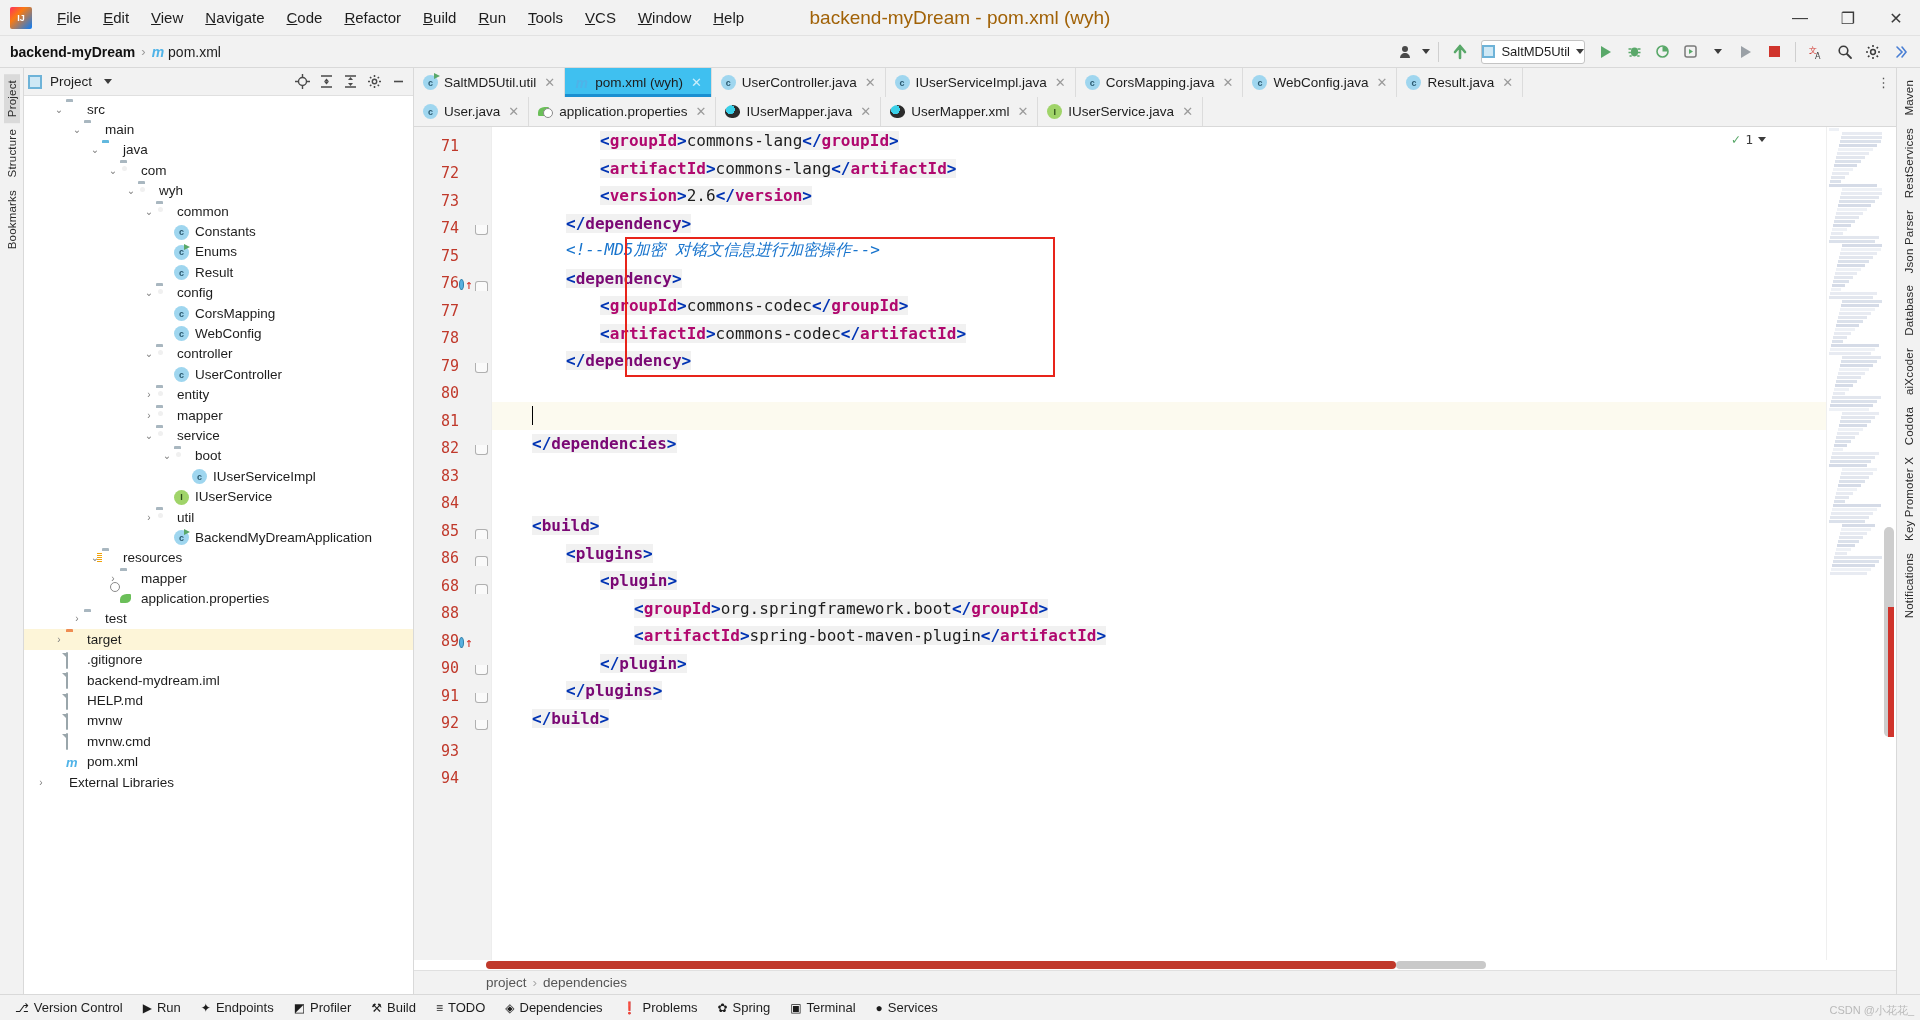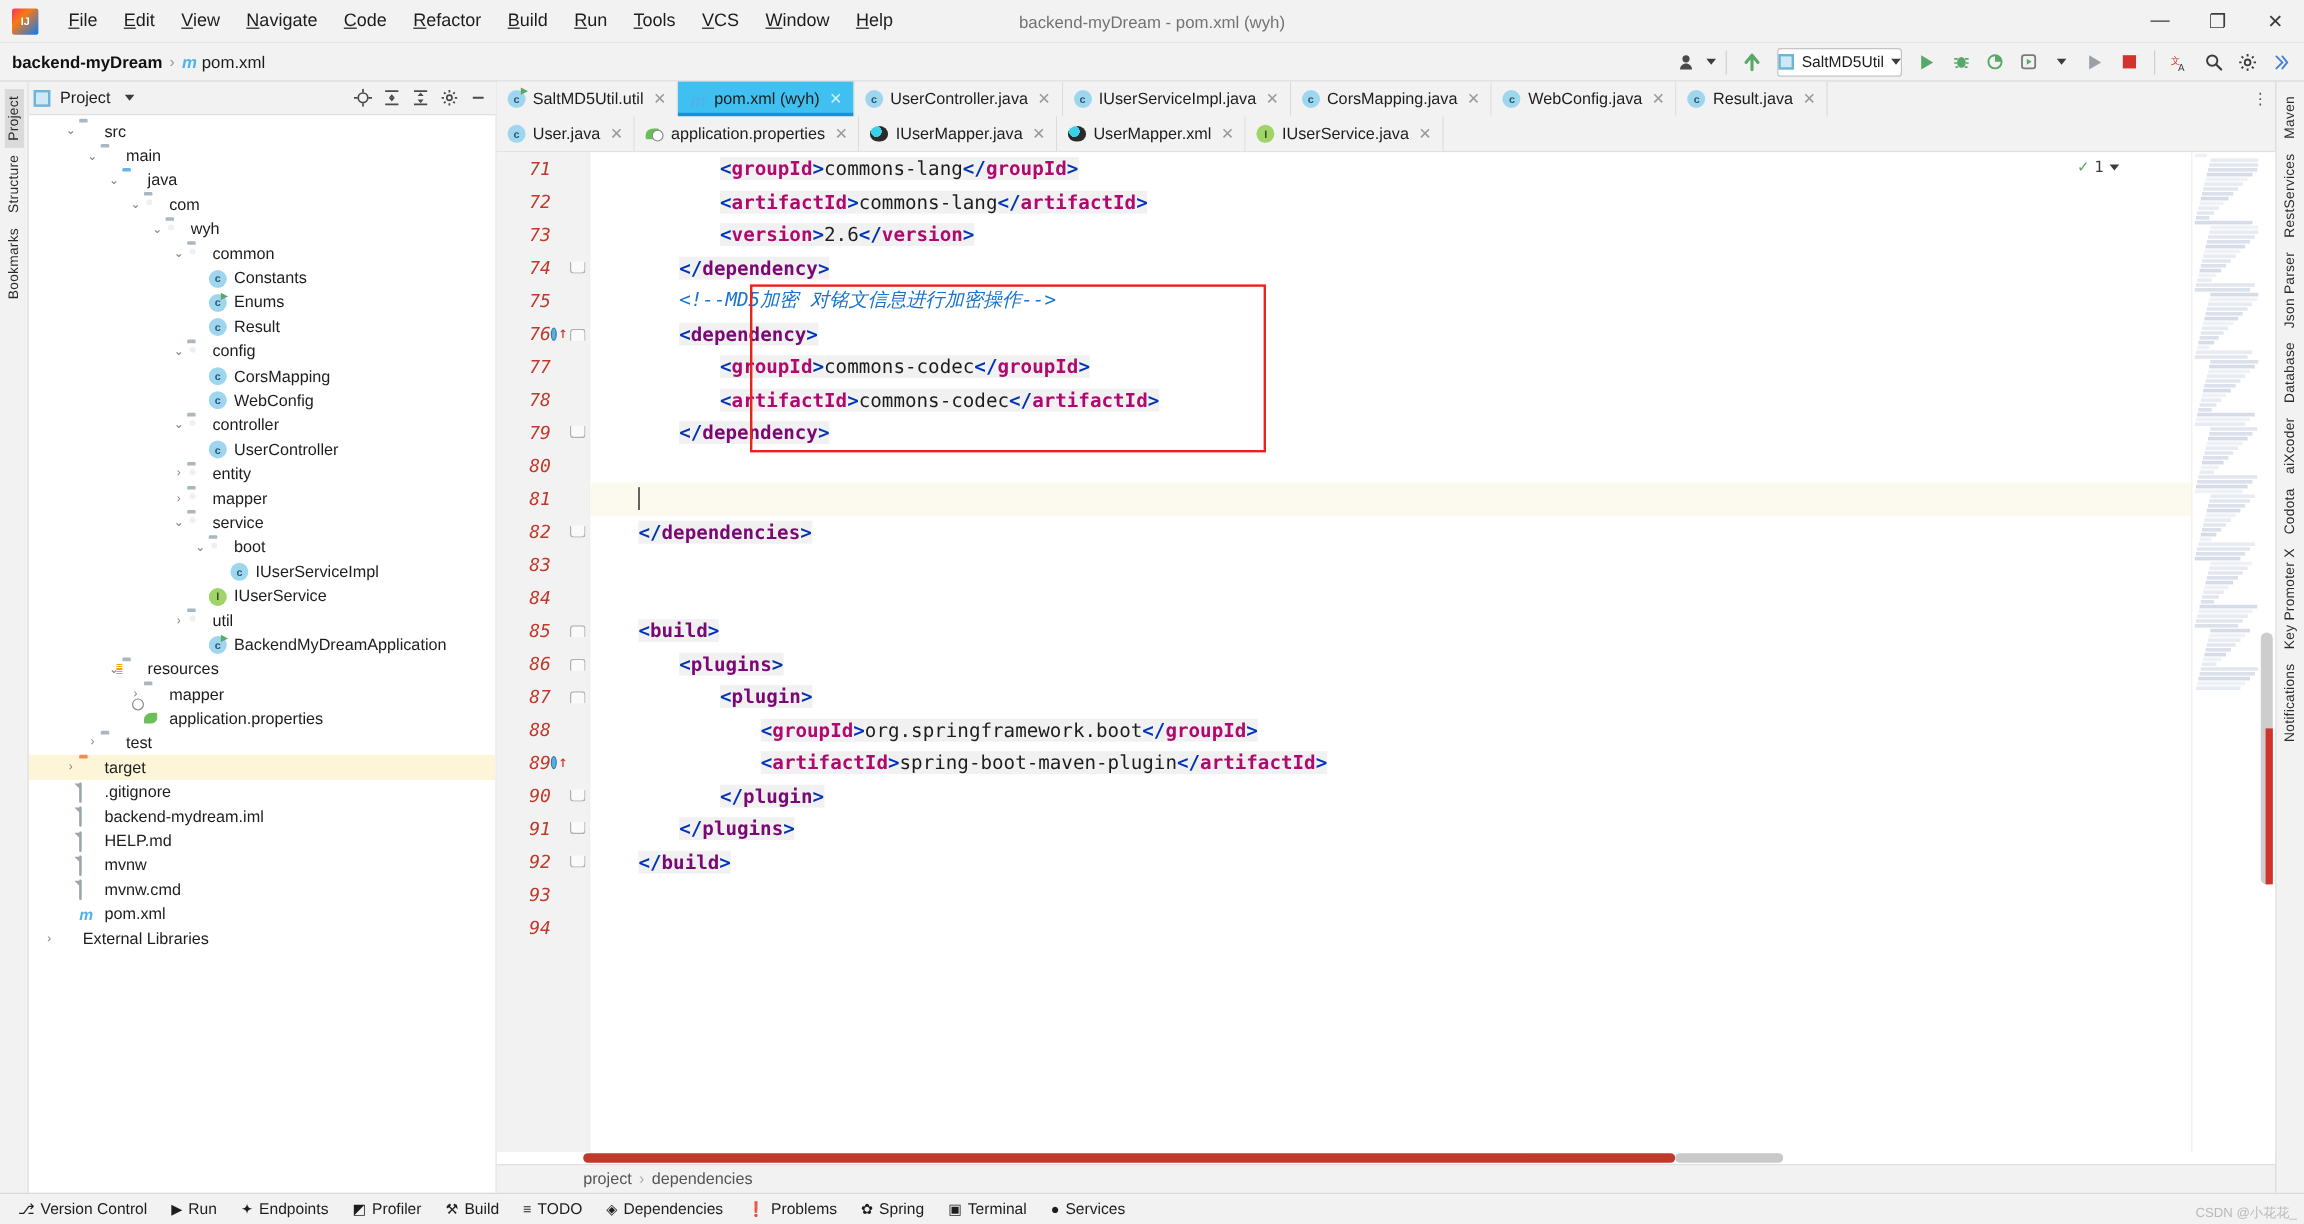--- a/index.html
+++ b/index.html
@@ -26,21 +26,21 @@
   .ij-logo::after {
     content: "IJ"; position: absolute; inset: 0; color: #fff; font-size: 9px;
     font-weight: bold; display: flex; align-items: center; justify-content: center;
   }
   .menu-item {
     padding: 4px 11px; font-size: 15px; color: #1d1d1d; cursor: default; white-space: nowrap;
   }
   .menu-item u { text-decoration: underline; }
   .win-title {
     position: absolute; left: 50%; transform: translateX(-50%);
-    font-size: 14px; color: #737373; white-space: nowrap;
+    font-size: 19px; color: #a16207; white-space: nowrap;
   }
   .win-btns { position: absolute; right: 0; top: 0; height: 36px; display: flex; }
   .win-btn { width: 48px; height: 36px; display: flex; align-items: center; justify-content: center;
     font-size: 16px; color: #3c3c3c; }
 
   
   .navbar {
     height: 32px; background: #f2f2f2; display: flex; align-items: center;
     padding-left: 10px; border-bottom: 1px solid #d9d9d9; position: relative;
   }
@@ -139,22 +139,22 @@
   .ico-maven { color:#4fb3e8;font-weight:bold;font-style:italic;font-size:14px; }
   .ico-mybatis { width:15px;height:13px;border-radius:50% 50% 45% 45%;
       background: radial-gradient(circle at 35% 35%, #3ad0e8 0 35%, #2b2b2b 36%); }
   .tabstrip-right { margin-left:auto; display:flex; align-items:center; padding:0 6px; color:#555; }
 
   .ed-body { flex: 1; display: flex; min-height: 0; position: relative; background: #fff; }
   .gutter {
     width: 78px; background: #f2f2f2; border-right: 1px solid #ededed; flex: none;
     font-family: "DejaVu Sans Mono", monospace; font-size: 15px; position: relative;
   }
-  .gline { height: 27.5px; display: flex; align-items: center; justify-content: flex-end;
-    padding-right: 4px; color: #c0392b; position: relative; font-style: italic; }
+  .gline { height: 27.5px; display: flex; align-items: flex-end; justify-content: flex-end;
+    padding-right: 4px; color: #c0392b; position: relative; }
   .gline .lnum { width: 34px; text-align: right; }
   .gmark { width: 14px; display:flex; align-items:center; justify-content:center; }
   .bookmark-dot { width:11px;height:11px;border-radius:50%;background:#58b1e0;border:1px solid #2f7fa8;
     position:relative; }
   .arrow-up { color:#d0342c; font-size: 13px; margin-left:1px; }
   .fold { width: 13px; height: 13px; position: relative; }
   .fold.open::before { content:""; position:absolute; left:1px; top:2px; width:11px; height:9px;
     border:1px solid #b0b0b0; border-bottom:none; border-radius: 3px 3px 0 0; background:#fafafa; }
   .fold.close::before { content:""; position:absolute; left:1px; bottom:2px; width:11px; height:9px;
     border:1px solid #b0b0b0; border-top:none; border-radius: 0 0 3px 3px; background:#fafafa; }
@@ -761,21 +761,21 @@
               </span>
             </div>
             <div class="gline">
               <span class="lnum">86</span>
               <span class="gmark"></span>
               <span class="gmark">
                 <span class="fold open"></span>
               </span>
             </div>
             <div class="gline">
-              <span class="lnum">87</span>
+              <span class="lnum">68</span>
               <span class="gmark"></span>
               <span class="gmark">
                 <span class="fold open"></span>
               </span>
             </div>
             <div class="gline">
               <span class="lnum">88</span>
               <span class="gmark"></span>
               <span class="gmark"></span>
             </div>

